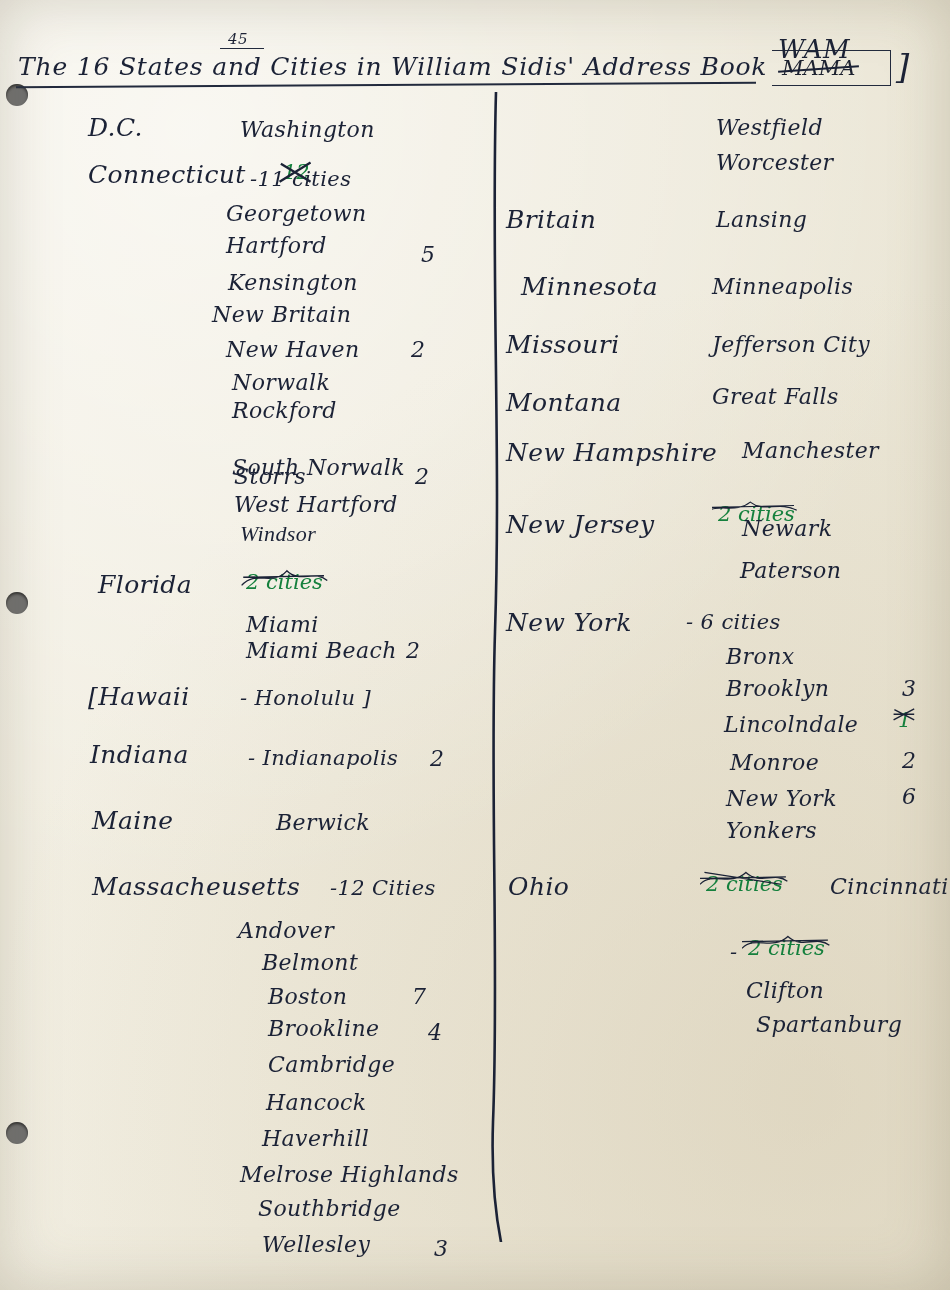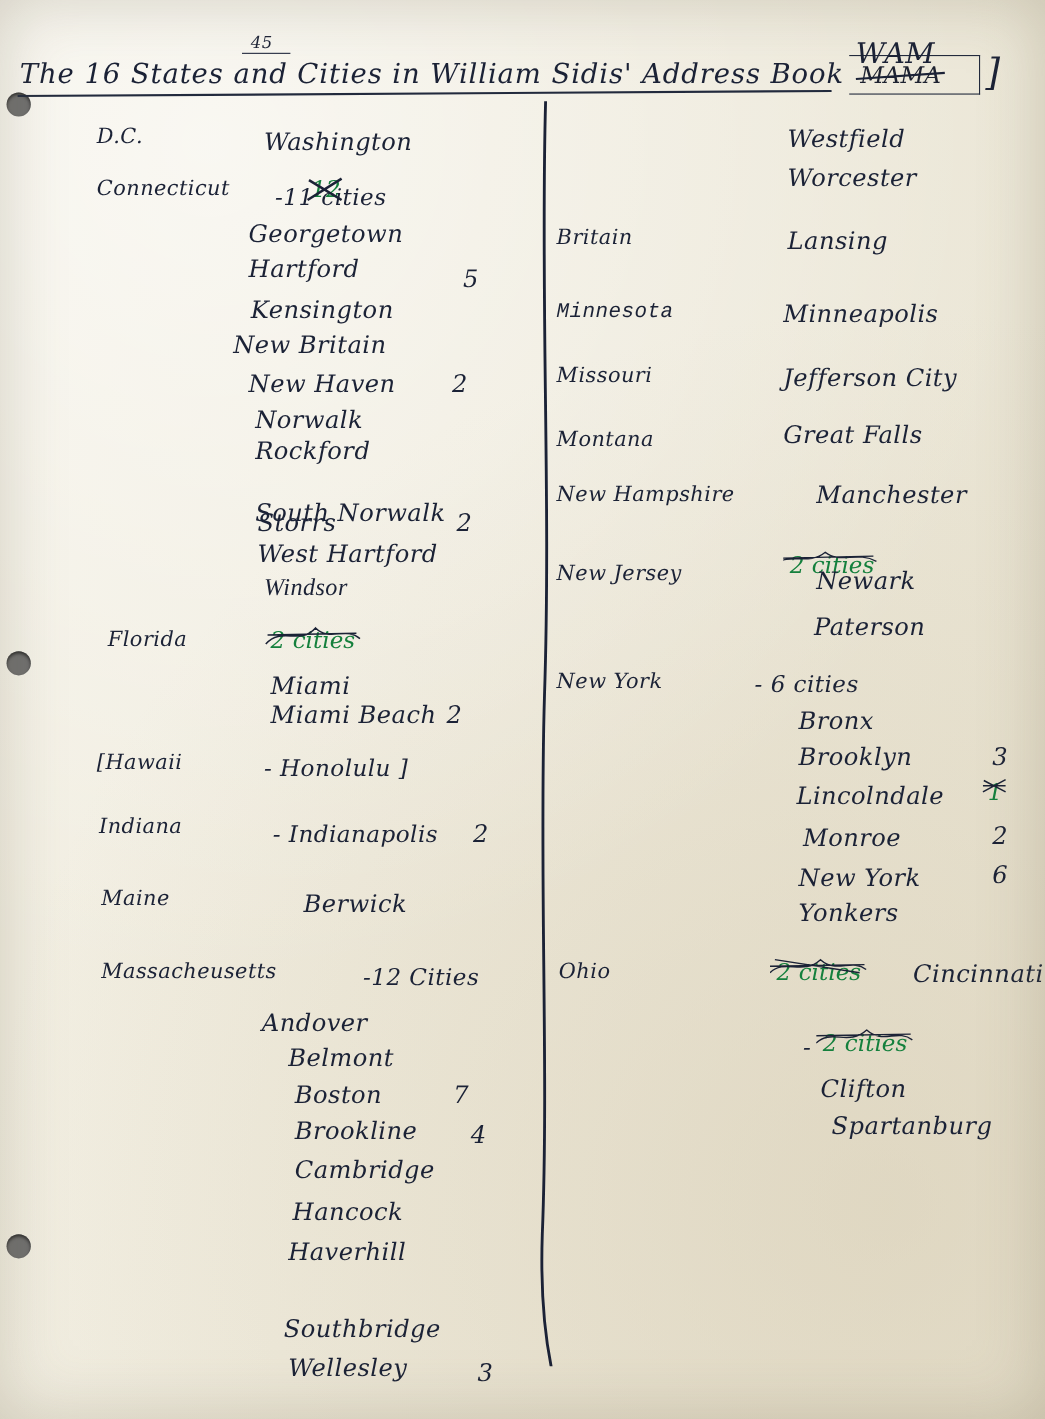--- a/index.html
+++ b/index.html
@@ -126,21 +126,21 @@
   
   .divider {
     position: absolute;
     left: 487px;
     top: 92px;
     width: 18px;
     height: 1150px;
   }
 
   
-  .state { font-size: 19px; }
+  .state { font-size: 25px; }
   .city  { font-size: 22px; }
   .num   { font-size: 22px; }
   .note  { font-size: 21px; }
 
   .scratch {
     position: absolute;
     font-family: "DejaVu Serif", serif;
     font-style: italic;
     font-size: 21px;
     color: #15803d;
@@ -230,31 +230,32 @@
 
   <div class="hw city" style="top:918px; left:238px;">Andover</div>
   <div class="hw city" style="top:950px; left:262px;">Belmont</div>
   <div class="hw city" style="top:984px; left:268px;">Boston</div>
   <div class="hw num" style="top:984px; left:412px;">7</div>
   <div class="hw city" style="top:1016px; left:268px;">Brookline</div>
   <div class="hw num" style="top:1020px; left:428px;">4</div>
   <div class="hw city" style="top:1052px; left:268px;">Cambridge</div>
   <div class="hw city" style="top:1090px; left:266px;">Hancock</div>
   <div class="hw city" style="top:1126px; left:262px;">Haverhill</div>
+  <div class="hw city" style="top:1162px; left:240px;">Melrose Highlands</div>
   <div class="hw city" style="top:1196px; left:258px;">Southbridge</div>
   <div class="hw city" style="top:1232px; left:262px;">Wellesley</div>
   <div class="hw num" style="top:1236px; left:434px;">3</div>
 
   <div class="hw city" style="top:115px; left:716px;">Westfield</div>
   <div class="hw city" style="top:150px; left:716px;">Worcester</div>
 
   <div class="hw state" style="top:205px; left:506px;">Britain</div>
   <div class="hw city" style="top:207px; left:716px;">Lansing</div>
 
-  <div class="hw state" style="top:272px; left:506px;font-family:Liberation Mono, monospace;">Minnesota</div>
+  <div class="hw state" style="top:272px; left:521px;">Minnesota</div>
   <div class="hw city" style="top:274px; left:712px;">Minneapolis</div>
 
   <div class="hw state" style="top:330px; left:506px;">Missouri</div>
   <div class="hw city" style="top:332px; left:712px;">Jefferson City</div>
 
   <div class="hw state" style="top:388px; left:506px;">Montana</div>
   <div class="hw city" style="top:384px; left:712px;">Great Falls</div>
 
   <div class="hw state" style="top:438px; left:506px;">New Hampshire</div>
   <div class="hw city" style="top:438px; left:742px;">Manchester</div>

